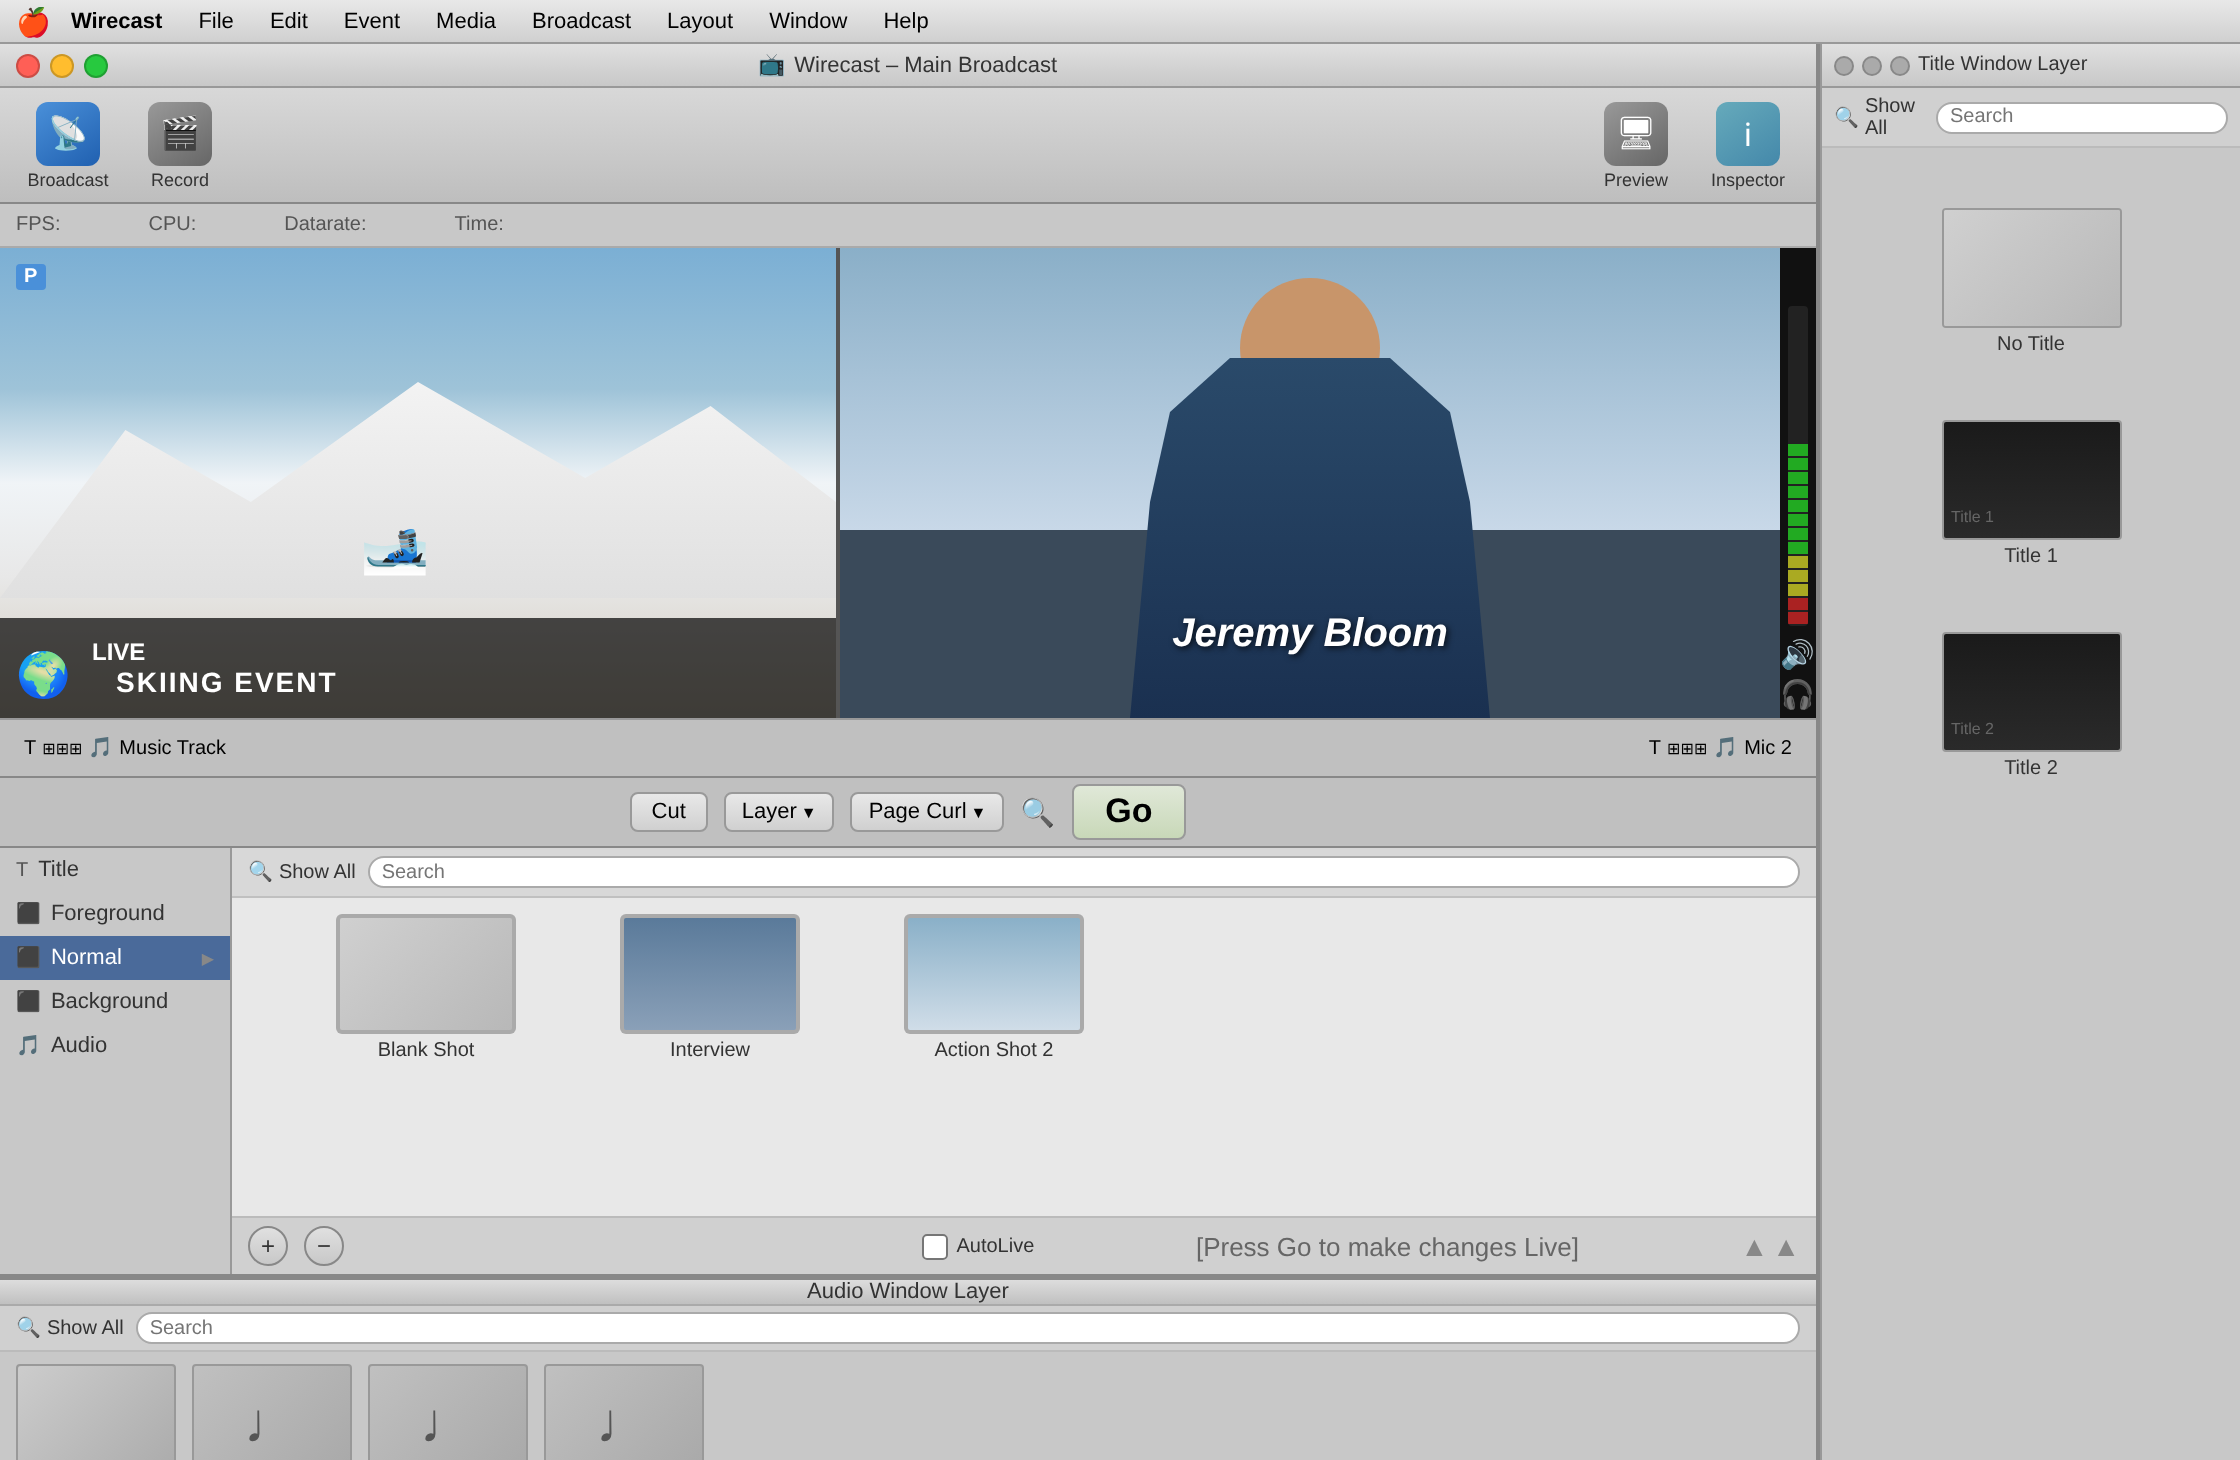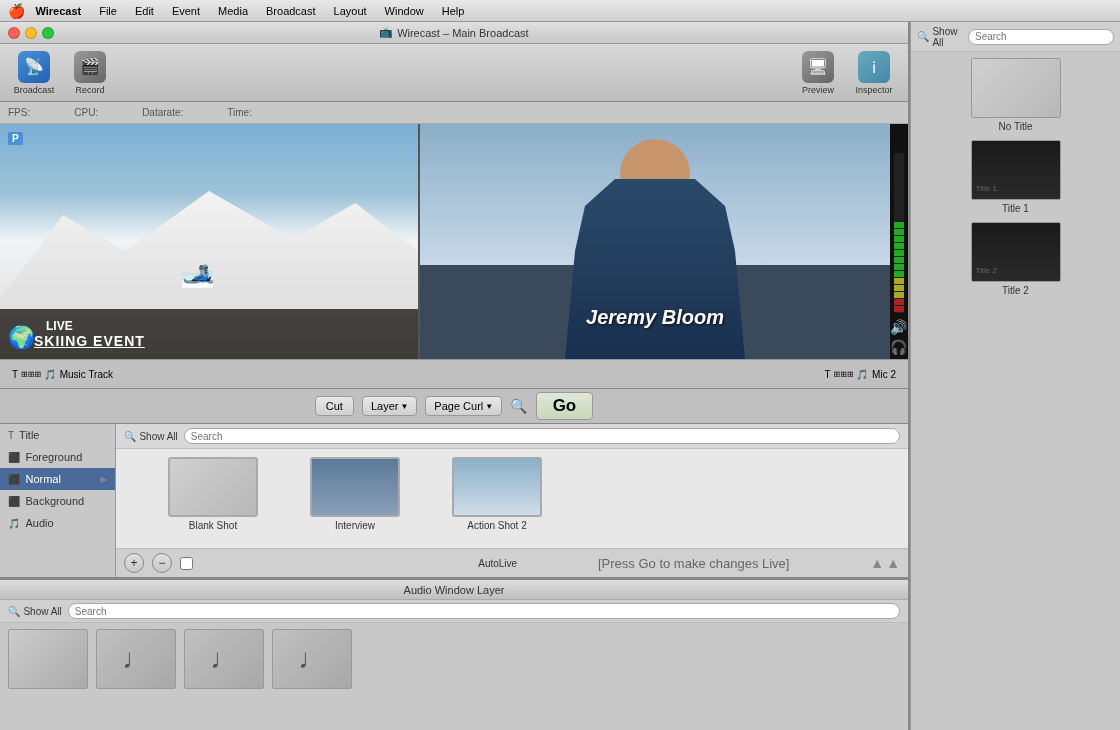--- a/index.html
+++ b/index.html
@@ -511,41 +511,41 @@
       font-size: 12px;
       color: #333;
     }
     .autolive-check {
       display: flex;
       align-items: center;
       gap: 4px;
       font-size: 10px;
       color: #333;
       flex: 1;
-      justify-content: space-between;
+      justify-content: flex-end;
     }
     .press-go-text {
       font-size: 13px;
       color: #666;
       flex: 1;
       text-align: center;
     }
     .nav-arrows {
       display: flex;
       gap: 2px;
     }
     .nav-arrow {
       font-size: 14px;
       color: #888;
       cursor: pointer;
     }
 
     
     .audio-window {
-      height: 152px;
+      height: 92px;
       background: #c8c8c8;
       border-top: 2px solid #888;
       display: flex;
       flex-direction: column;
     }
     .audio-window-title {
       background: linear-gradient(to bottom, #ddd, #c0c0c0);
       height: 20px;
       display: flex;
       align-items: center;
@@ -638,20 +638,21 @@
       gap: 8px;
       overflow-y: auto;
       flex: 1;
     }
     .title-item {
       display: flex;
       flex-direction: column;
       align-items: center;
       gap: 3px;
       cursor: pointer;
+      margin-top: 24px;
     }
     .title-thumb {
       width: 90px;
       height: 60px;
       border: 1px solid #999;
       border-radius: 2px;
       overflow: hidden;
       background: #aaa;
     }
     .title-blank {
@@ -752,21 +753,21 @@
 
       <div class="preview-left">
         <div class="preview-badge">P</div>
         <div class="preview-ski-bg">
           <div class="ski-mountain"></div>
           <div class="skier-figure">🎿</div>
         </div>
         <div class="preview-lower-bar">
           <span class="globe-icon">🌍</span>
           <span class="live-badge" style="margin-left:36px;">LIVE</span>
-          <span class="event-title" style="margin-left:24px;text-decoration:underline;">Skiing Event</span>
+          <span class="event-title" style="margin-left:48px;">Skiing Event</span>
         </div>
       </div>
 
       <div class="preview-right">
         <div class="mountain-bg-right"></div>
         <div class="person-head"></div>
         <div class="person-silhouette"></div>
         <div class="name-overlay">Jeremy Bloom</div>
       </div>
 
@@ -916,20 +917,28 @@
         </div>
         <div class="audio-thumb">♩</div>
         <div class="audio-thumb">♩</div>
         <div class="audio-thumb">♩</div>
       </div>
     </div>
 
   </div>
 
   <div class="right-panel">
+    <div class="right-title-bar">
+      <div class="right-window-controls">
+        <div class="right-tl"></div>
+        <div class="right-tl"></div>
+        <div class="right-tl"></div>
+      </div>
+      <span class="right-panel-title">Title Window Layer</span>
+    </div>
     <div class="right-toolbar">
       <div class="show-all-btn">
         <span>🔍</span>
         <span>Show All</span>
       </div>
       <input type="text" class="right-search" placeholder="Search" style="">
     </div>
     <div class="title-items">
 
       <div class="title-item">

